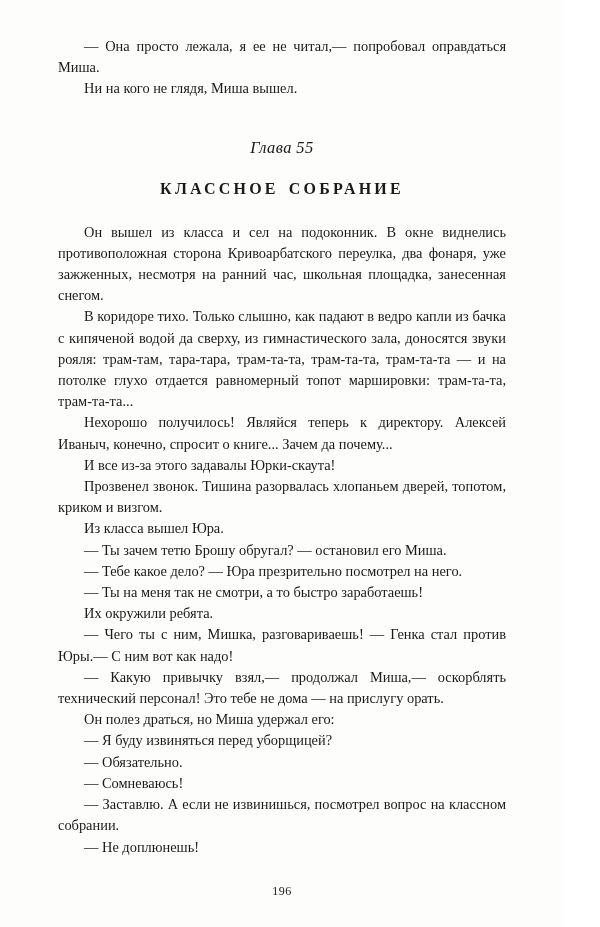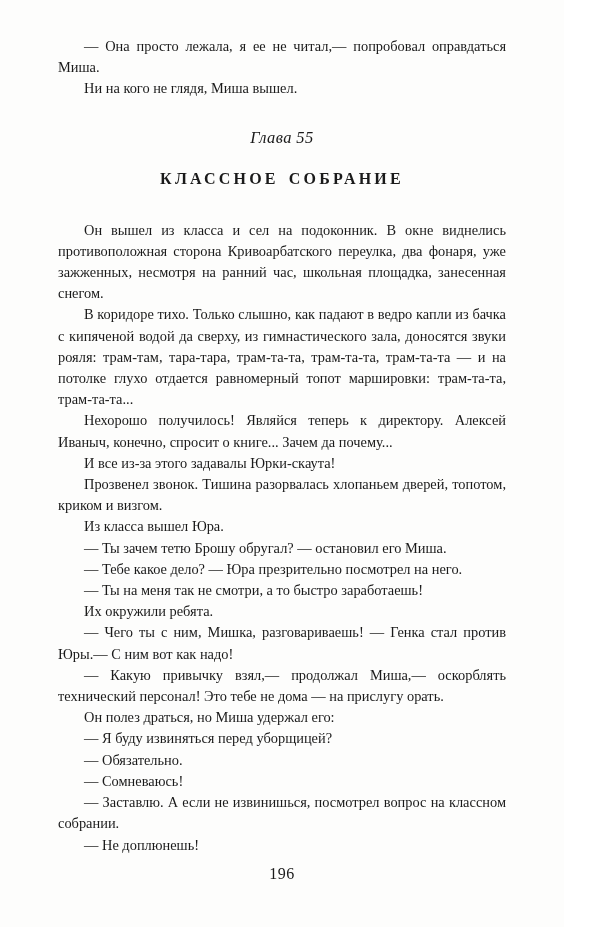--- a/index.html
+++ b/index.html
@@ -28,47 +28,47 @@
     line-height: 21.2px;
     text-align: justify;
     text-justify: inter-word;
     hyphens: manual;
   }
   p {
     margin: 0;
     text-indent: 26px;
   }
   .chapter-head {
-    margin-top: 28px;
+    margin-top: 38px;
     text-align: center;
   }
   .chapter-num {
     font-size: 16.5px;
     font-style: italic;
     font-family: "Liberation Serif", "DejaVu Serif", serif;
     letter-spacing: 0.4px;
   }
   .chapter-title {
     margin-top: 22px;
     font-size: 16px;
     letter-spacing: 3.2px;
     word-spacing: 3px;
     text-align: center;
     font-weight: bold;
   }
   .after-title {
-    margin-top: 32px;
+    margin-top: 24px;
   }
   .page-number {
     position: absolute;
     left: 0;
     right: 0;
-    bottom: 44px;
+    bottom: 28px;
     text-align: center;
-    font-size: 16px;
+    font-size: 12px;
     letter-spacing: 0.5px;
   }
   .top-block p + p { margin-top: 0; }
 </style>
 </head>
 <body>
 
 <div class="page">
 
   <div class="body-text top-block">

